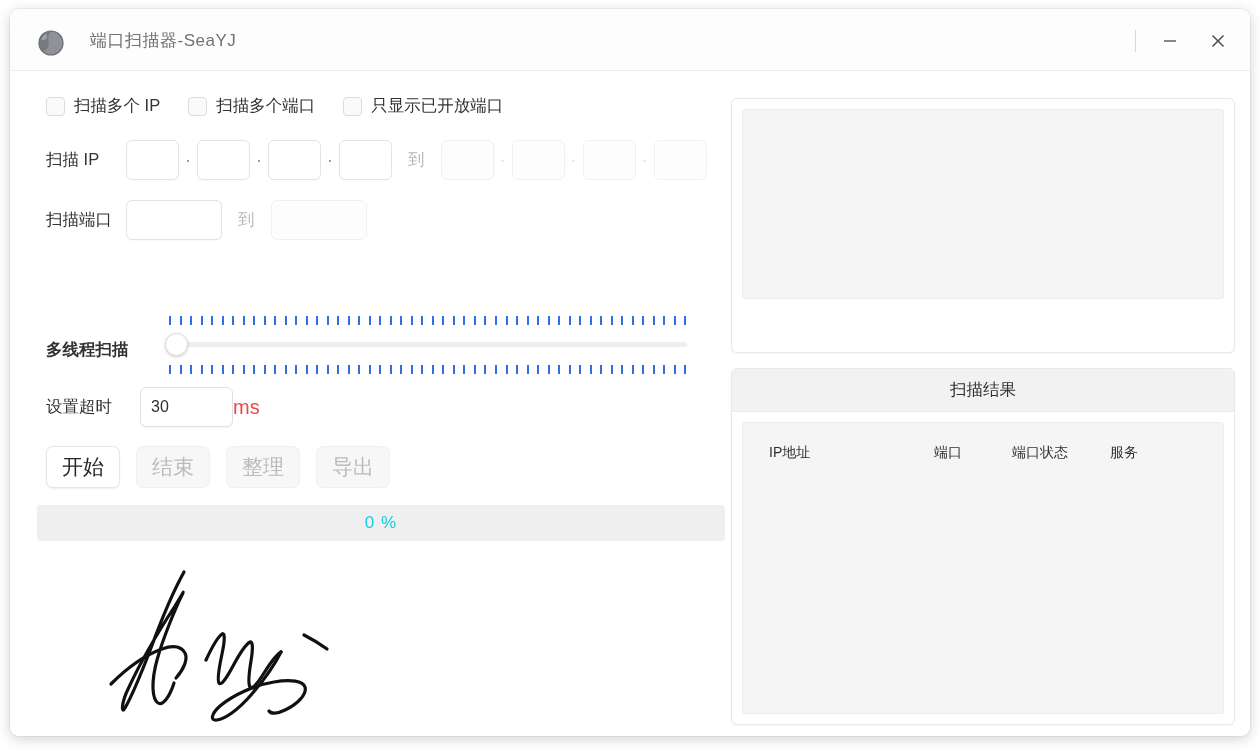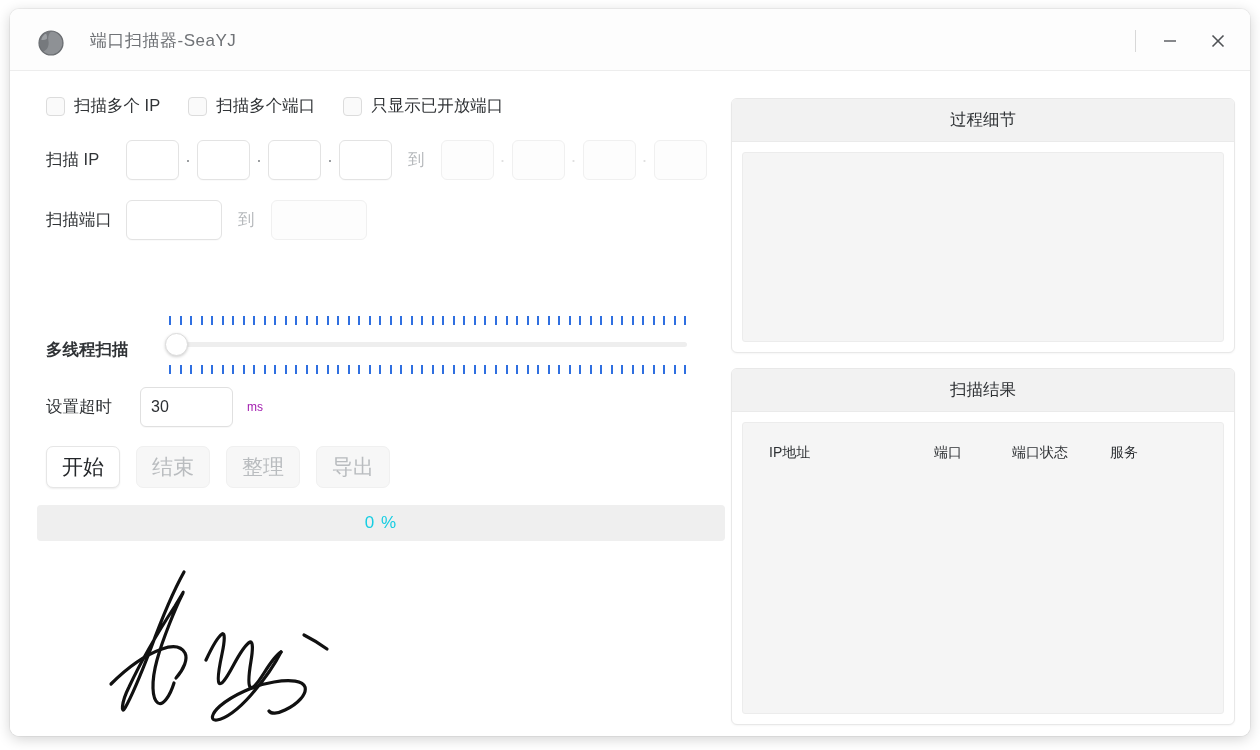--- a/index.html
+++ b/index.html
@@ -143,21 +143,21 @@
   .timeoutbox {
     width: 93px; height: 40px;
     border: 1px solid #e0e0e0;
     background: #ffffff;
     border-radius: 6px;
     font-size: 16px; color: #2c2f33;
     padding: 0 10px;
     display: flex; align-items: center;
     box-shadow: 0 1px 1px rgba(0,0,0,0.03);
   }
-  .unit { font-size: 12px; color: #a21caf; margin-left: 14px; }
+  .unit { font-size: 20px; color: #ef4444; margin-left: 0; }
 
   .btnrow { position: absolute; left: 36px; top: 375px; display: flex; }
   .btn {
     min-width: 68px; height: 42px;
     padding: 0 15px;
     border-radius: 7px;
     display: flex; align-items: center; justify-content: center;
     font-size: 21px;
     margin-right: 16px;
     border: 1px solid #e6e6e6;
@@ -440,21 +440,20 @@
                      C105 165 106 158 115 150 C128 139 150 129 169 126
                      C186 123 198 125 200 131 C202 138 193 148 180 154
                      C172 158 166 158 164 155"></path>
             <path d="M199 79 C207 83 215 88 222 93"></path>
           </g>
         </svg>
       </div>
     </div>
 
     <div class="panel" id="panel-detail">
-      <div class="panel-head">过程细节</div>
       <div class="panel-body-wrap">
         <div class="panel-body"></div>
       </div>
     </div>
 
     <div class="panel" id="panel-result">
       <div class="panel-head">扫描结果</div>
       <div class="panel-body-wrap">
         <div class="panel-body">
           <div class="result-head">

